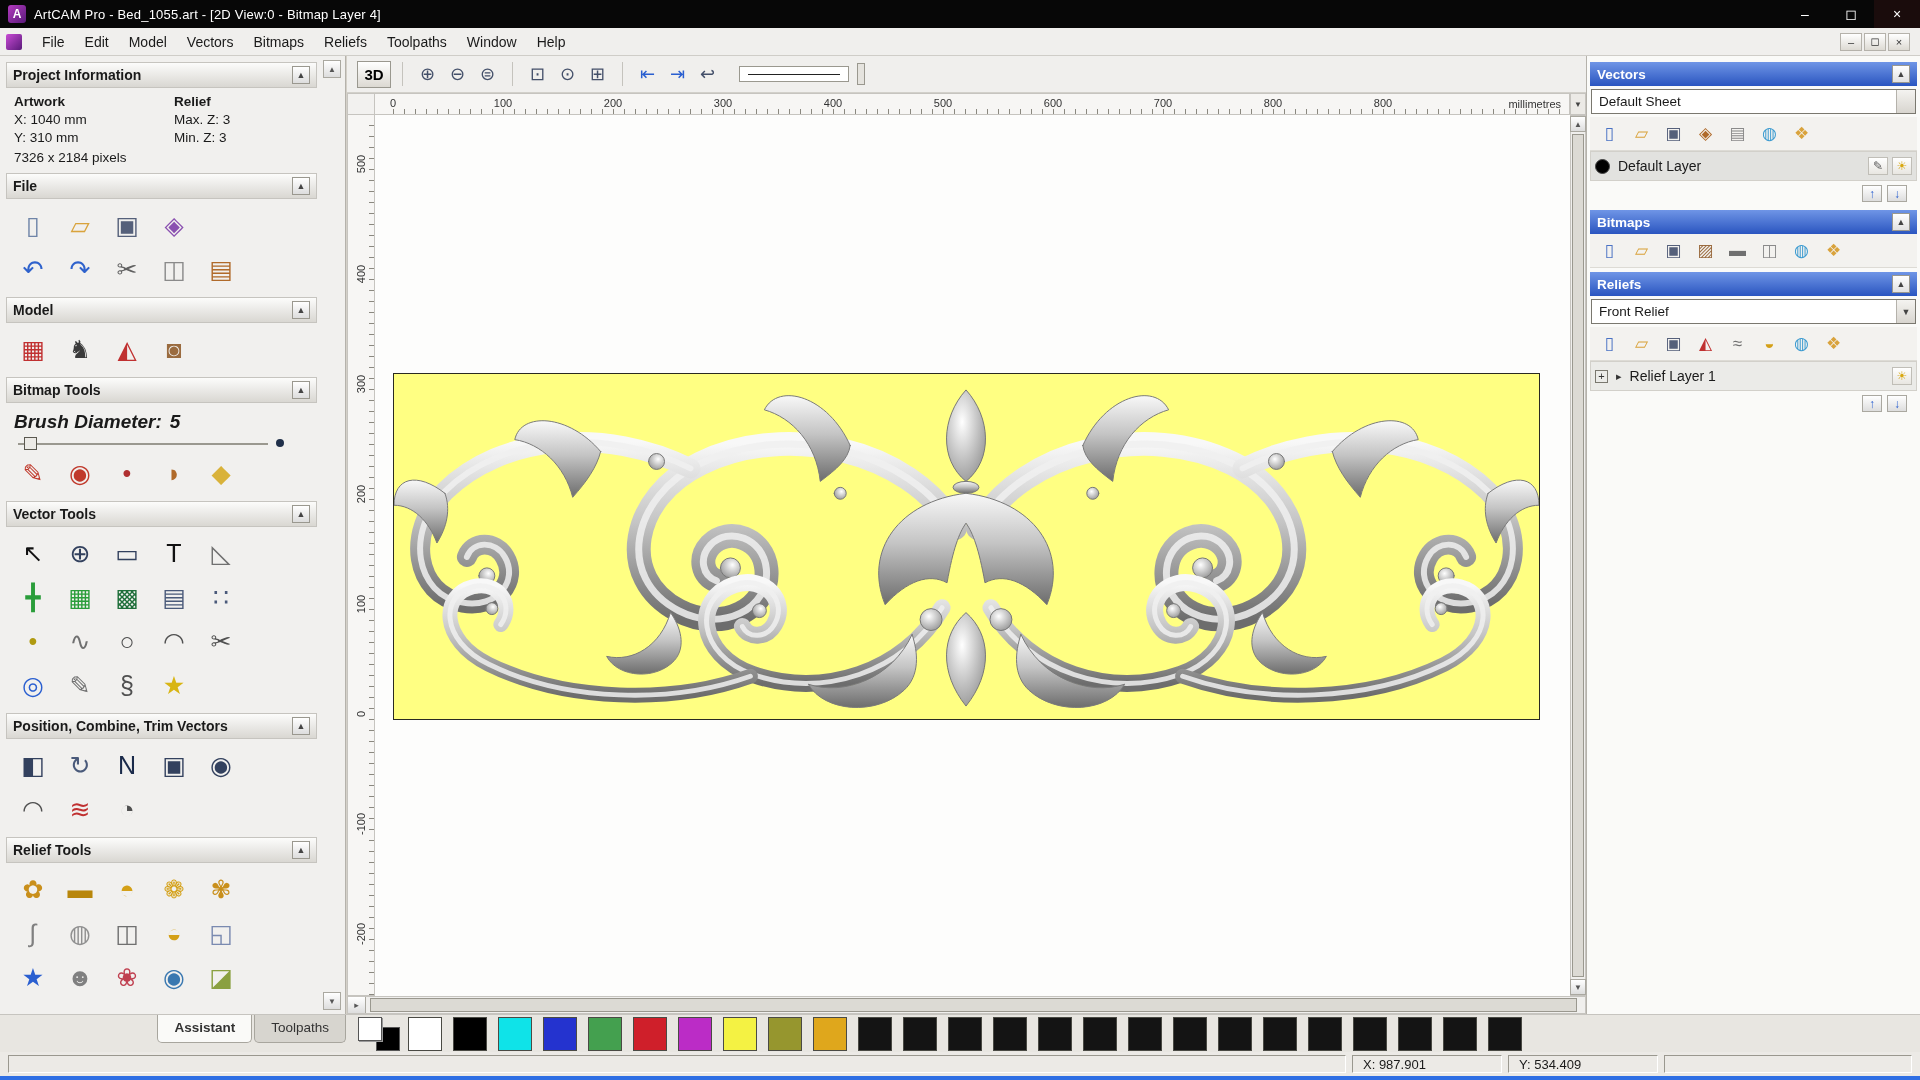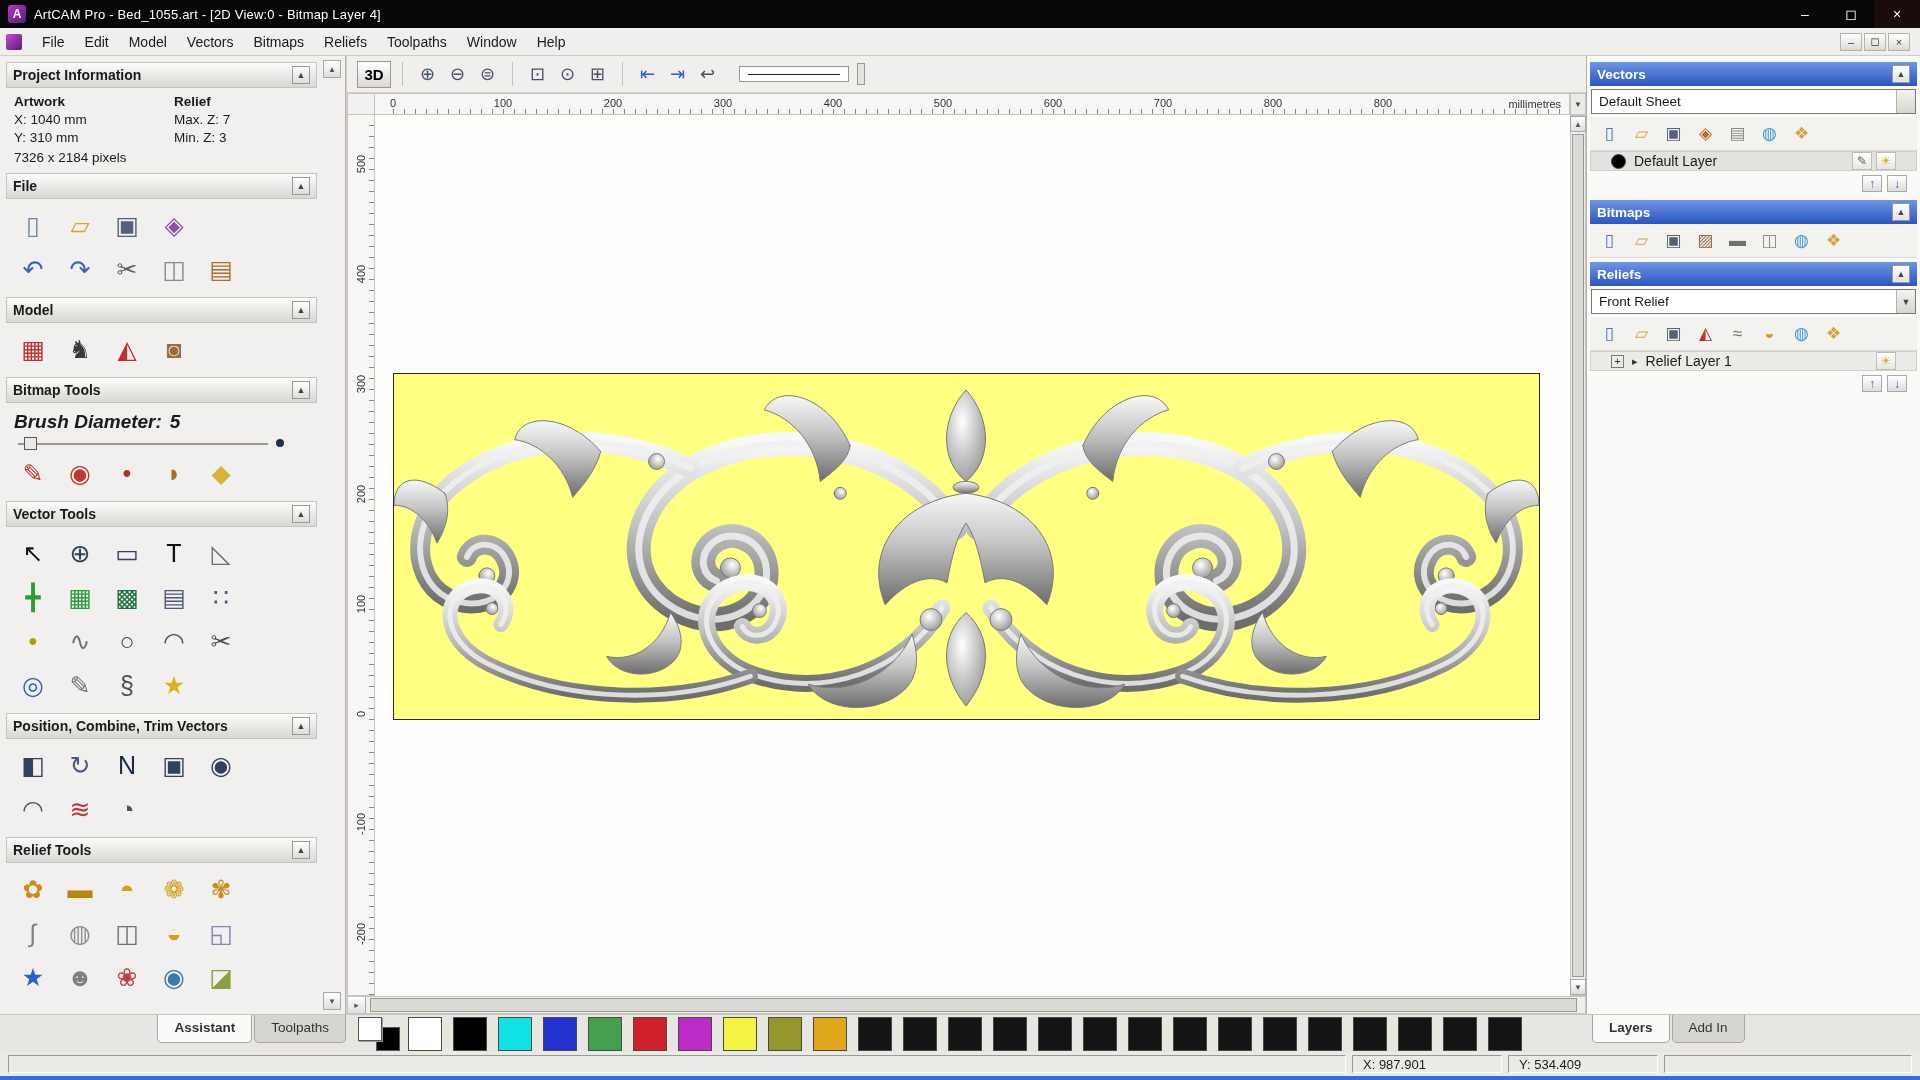--- a/index.html
+++ b/index.html
@@ -79,21 +79,21 @@
   .hs-thumb { position:absolute; left:4px; right:8px; top:1px; bottom:1px; background:#dcdad4; border:1px solid #9a988f; }
 
   
   .right-panel { position:absolute; right:0; top:56px; width:334px; bottom:66px; background:#fafaf8; border-left:1px solid #b5b2ab; overflow:hidden; padding:2px 3px; }
   .rp-header { display:flex; align-items:center; height:24px; padding:0 7px; background:linear-gradient(#6f95e6,#2a55c0); color:#fff; font-weight:bold; font-size:13.5px; margin-top:4px; }
   .rp-header .collapse-btn { background:linear-gradient(#fff,#e2e2e2); }
   .combo { display:flex; align-items:center; height:25px; margin:3px 1px; border:1px solid #7a786f; background:#fff; font-size:13.5px; padding-left:7px; }
   .combo-arrow { margin-left:auto; width:19px; height:100%; background:linear-gradient(#f4f3f0,#d8d5cf); border-left:1px solid #b5b2ab; font-size:9px; color:#444; display:flex; align-items:center; justify-content:center; }
   .rp-toolbar { display:flex; gap:5px; padding:4px 6px; background:#f3f2ef; border-bottom:1px solid #dddbd5; }
   .rp-icon { width:27px; height:25px; display:flex; align-items:center; justify-content:center; font-size:17px; }
-  .layer-row { display:flex; align-items:center; height:20px; gap:8px; padding:0 20px; background:#ebebe8; border:1px solid #d2d0ca; font-size:14px; }
+  .layer-row { display:flex; align-items:center; height:30px; gap:8px; padding:0 4px; background:#ebebe8; border:1px solid #d2d0ca; font-size:14px; }
   .layer-row.selected { background:#e2e2df; }
   .layer-swatch { width:15px; height:15px; border-radius:50%; border:1px solid #444; flex:none; }
   .layer-thumb { width:20px; height:15px; border:1px solid #444; background:linear-gradient(135deg,#caa56a,#5a3f22); flex:none; }
   .layer-actions { margin-left:auto; display:flex; gap:4px; }
   .mini-icon { width:20px; height:18px; border:1px solid #c0beb7; background:linear-gradient(#fff,#e8e6e1); font-size:12px; color:#555; display:flex; align-items:center; justify-content:center; }
   .mini-icon.bulb { color:#d8a812; }
   .plus-box { width:13px; height:13px; border:1px solid #7a786f; font-size:11px; line-height:11px; text-align:center; color:#333; flex:none; }
   .expander { font-size:11px; color:#333; }
   .move-row { display:flex; justify-content:flex-end; gap:5px; padding:4px 10px; }
   .move-btn { width:20px; height:17px; border:1px solid #aaa8a0; background:linear-gradient(#fff,#ddd); color:#2a5fd0; font-size:12px; font-weight:bold; display:flex; align-items:center; justify-content:center; }
@@ -153,21 +153,21 @@
 <div class="left-panel">
   <div class="lp-content">
     <div class="lp-header">
       <span>Project Information</span>
       <span class="collapse-btn">▲</span>
     </div>
     <div class="pi-grid">
       <span class="pi-bold">Artwork</span>
       <span class="pi-bold">Relief</span>
       <span>X: 1040 mm</span>
-      <span>Max. Z: 7</span>
+      <span>Max. Z: 3</span>
       <span>Y: 310 mm</span>
       <span>Min. Z: 3</span>
       <span class="pi-span2">7326 x 2184 pixels</span>
     </div>
 
     <div class="lp-header">
       <span>File</span>
       <span class="collapse-btn">▲</span>
     </div>
     <div class="tool-row">
@@ -528,24 +528,20 @@
         <div class="swatch" style="background: rgb(20, 20, 20);"></div>
         <div class="swatch" style="background: rgb(20, 20, 20);"></div>
         <div class="swatch" style="background: rgb(20, 20, 20);"></div>
         <div class="swatch" style="background: rgb(20, 20, 20);"></div>
         <div class="swatch" style="background: rgb(20, 20, 20);"></div>
         <div class="swatch" style="background: rgb(20, 20, 20);"></div>
         <div class="swatch" style="background: rgb(20, 20, 20);"></div>
         <div class="swatch" style="background: rgb(20, 20, 20);"></div>
       </div>
   </div>
-  <div class="right-tabs">
-    <div class="tab active">Layers</div>
-    <div class="tab">Add In</div>
-  </div>
 </div>
 
 <div class="statusbar">
   <div class="status-cell grow"></div>
   <div class="status-cell coord">X: 987.901</div>
   <div class="status-cell coord">Y: 534.409</div>
   <div class="status-cell end"></div>
 </div>
 <div class="taskbar-sliver"></div>
 

